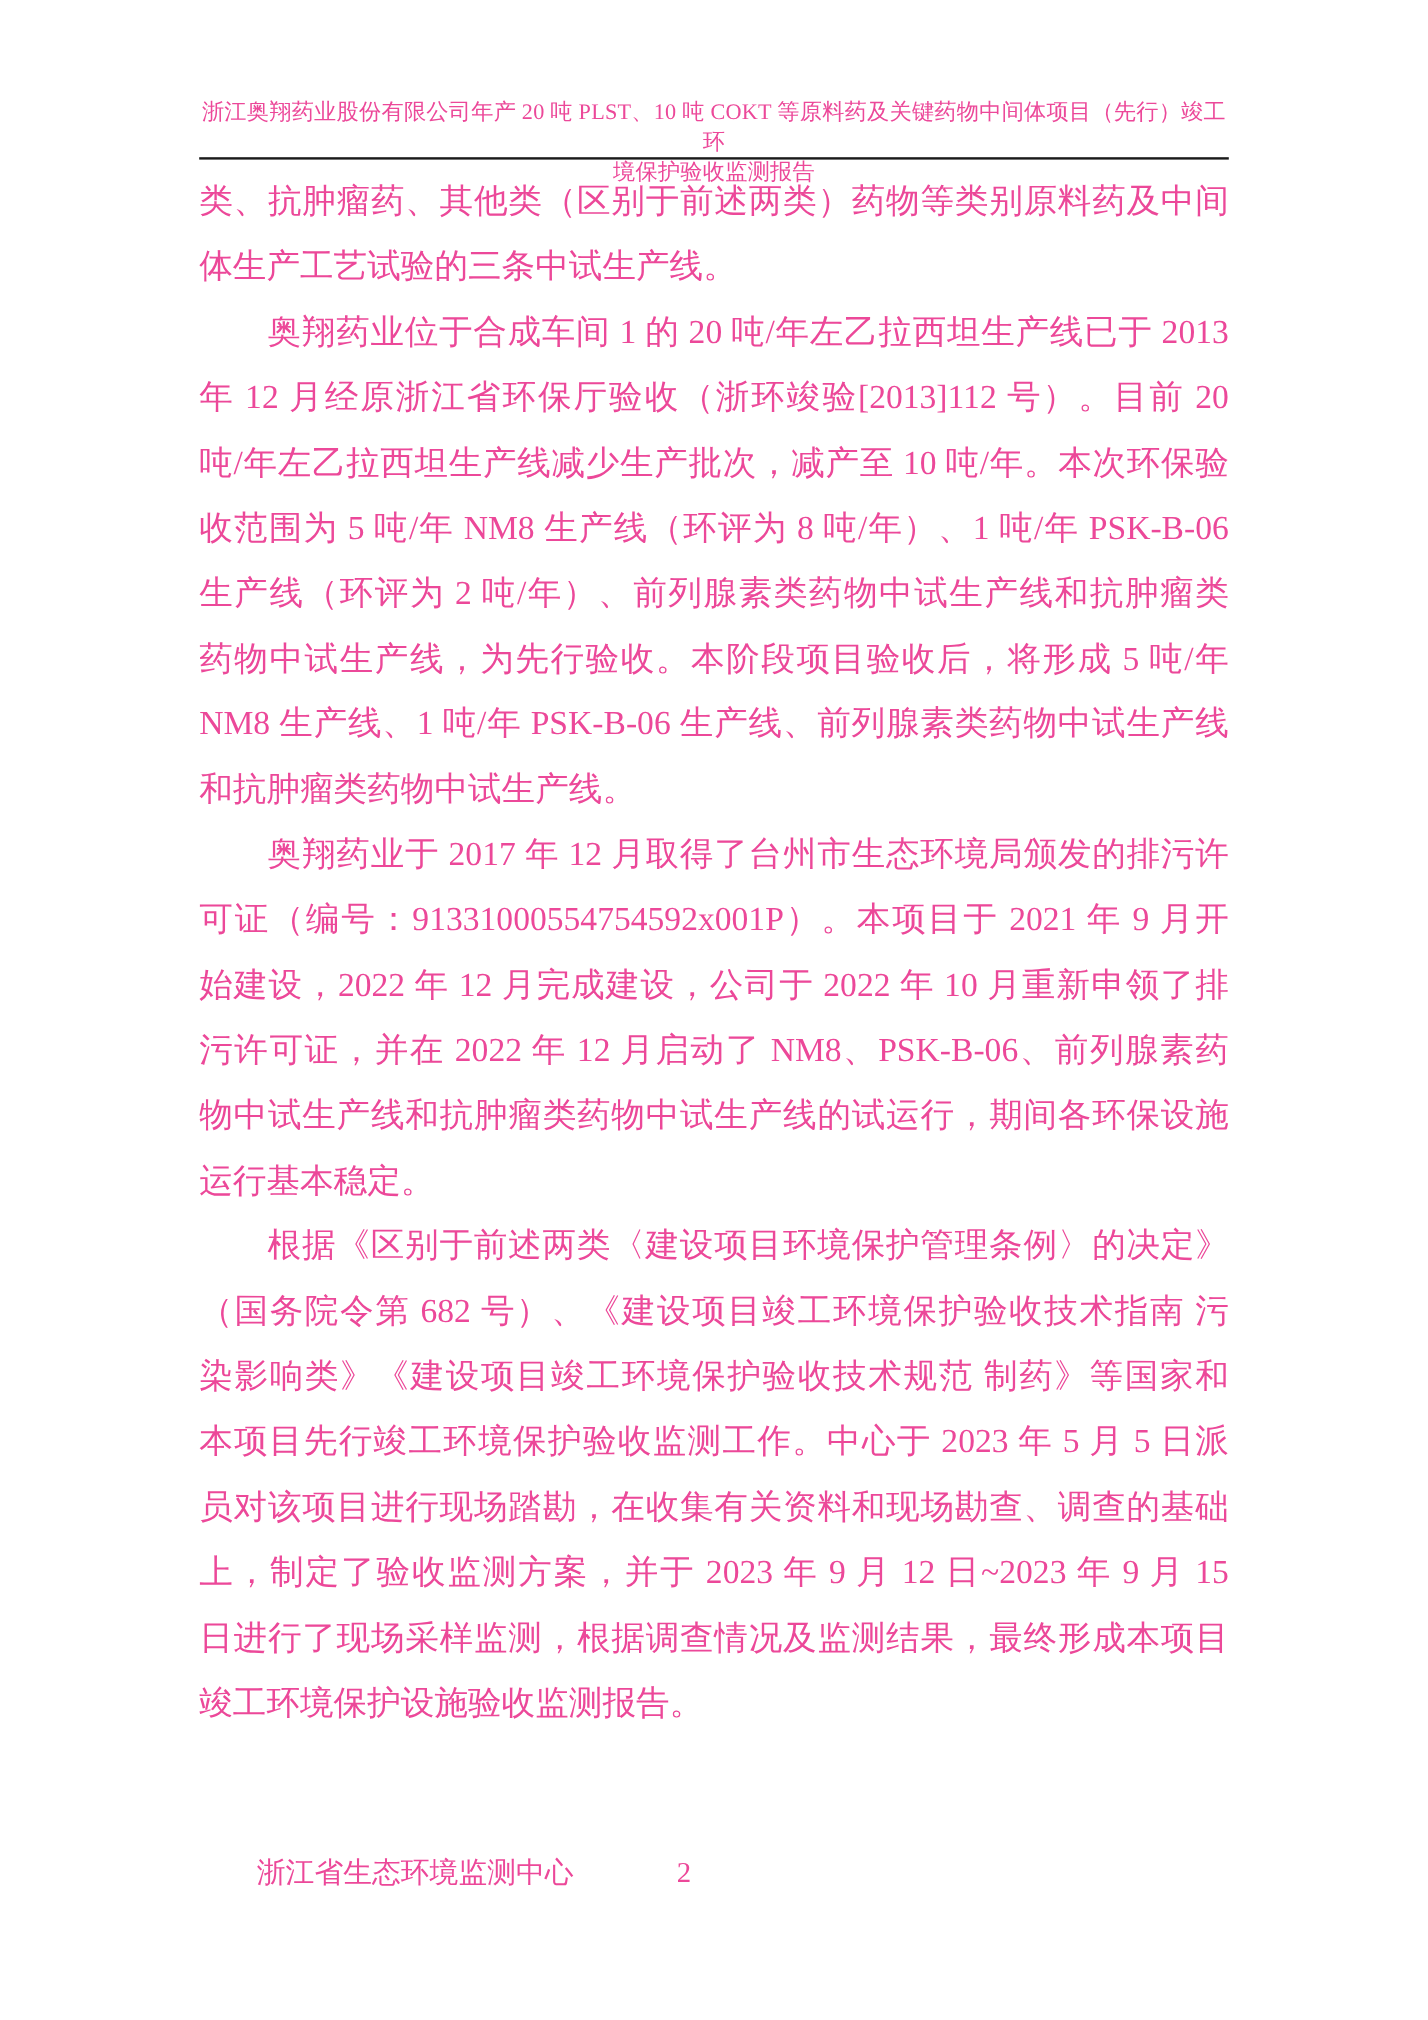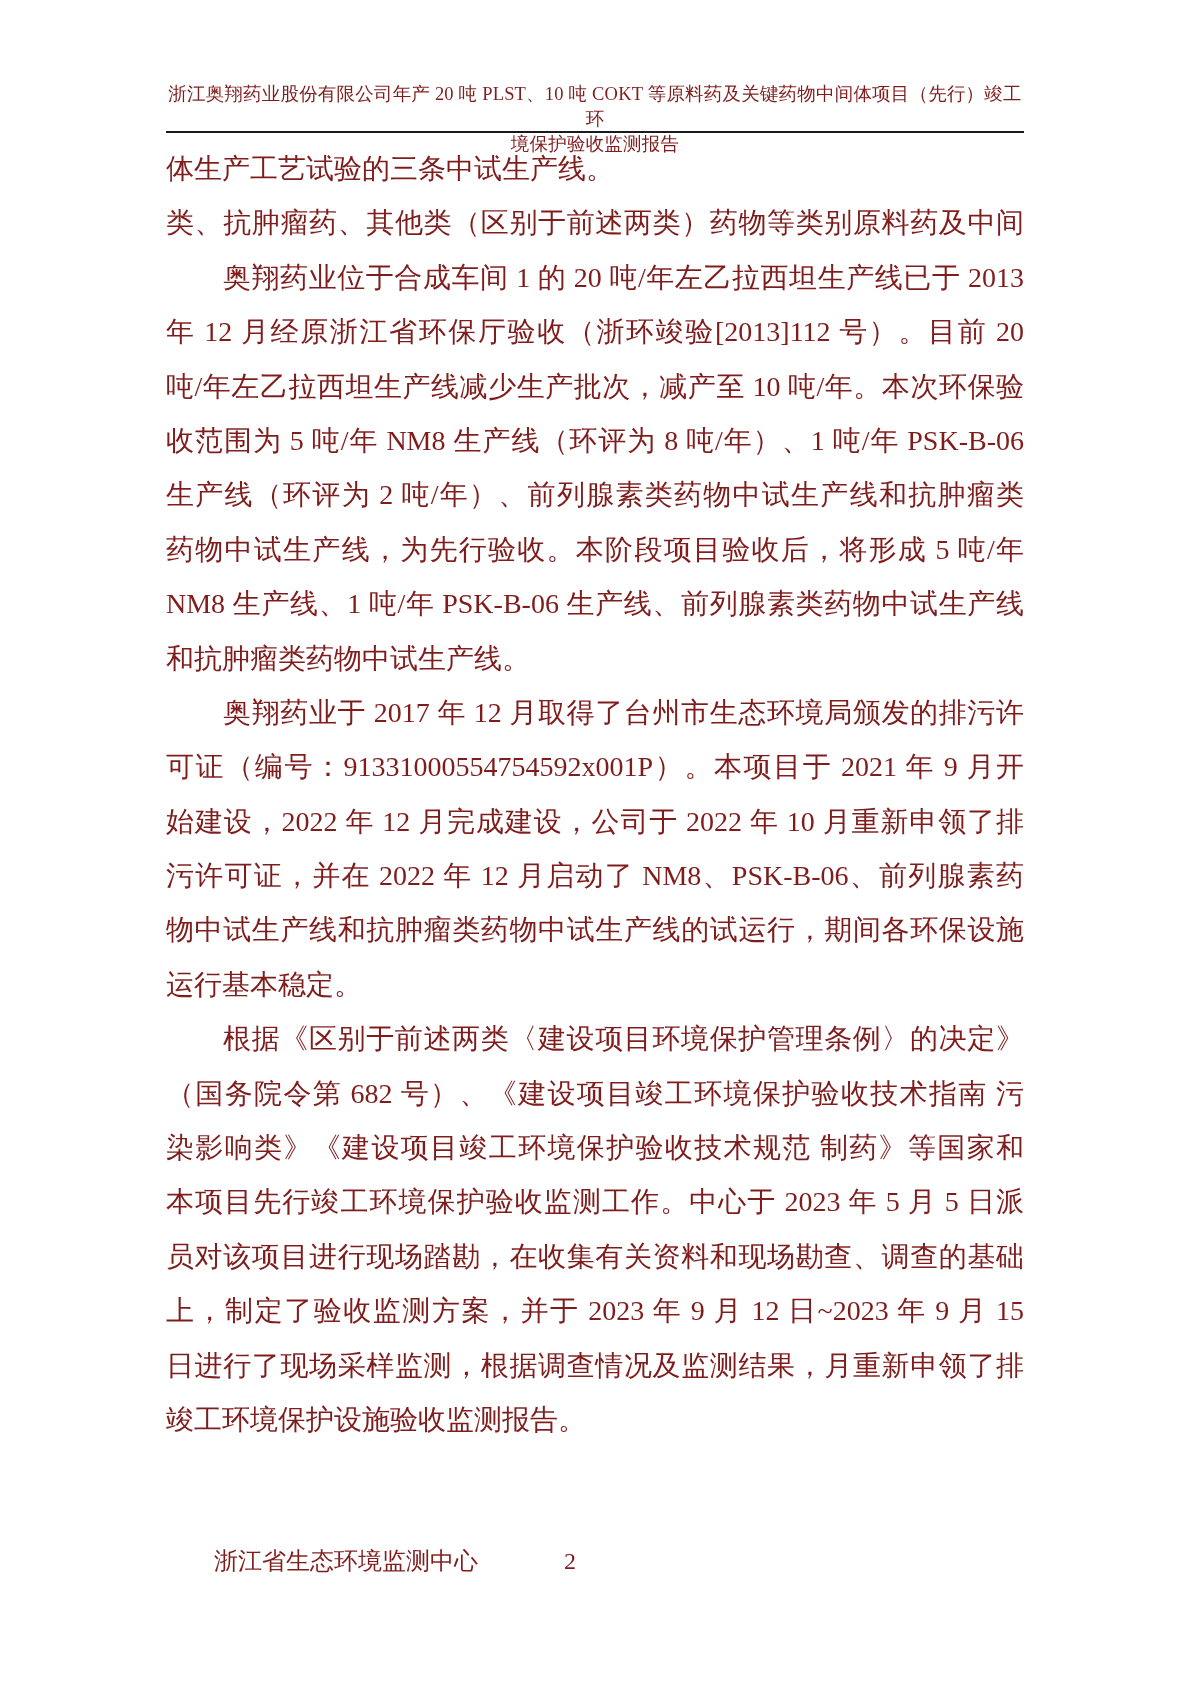--- a/index.html
+++ b/index.html
@@ -2,21 +2,21 @@
 <html><head>
 <meta charset="utf-8">
 <style>
   html, body { margin: 0; padding: 0; background: #ffffff; }
   .page {
     position: relative;
     width: 1190px;
     height: 1683px;
     background: #ffffff;
     font-family: "Liberation Serif", "DejaVu Serif", serif;
-    color: #7f1d1d;
+    color: #ec4899;
     overflow: hidden;
   }
   .header {
     position: absolute;
     left: 166px;
     top: 82px;
     width: 858px;
     text-align: center;
     font-size: 18.5px;
     line-height: 25px;
@@ -68,43 +68,43 @@
 <div class="page">
 
   <div class="header">
     <div>浙江奥翔药业股份有限公司年产 20 吨 PLST、10 吨 COKT 等原料药及关键药物中间体项目（先行）竣工环</div>
     <div>境保护验收监测报告</div>
   </div>
 
   <div class="header-rule"></div>
 
   <div class="body-text">
+    <div class="line">类、抗肿瘤药、其他类（区别于前述两类）药物等类别原料药及中间</div>
     <div class="line last">体生产工艺试验的三条中试生产线。</div>
-    <div class="line">类、抗肿瘤药、其他类（区别于前述两类）药物等类别原料药及中间</div>
     <div class="line indent">奥翔药业位于合成车间 1 的 20 吨/年左乙拉西坦生产线已于 2013</div>
     <div class="line">年 12 月经原浙江省环保厅验收（浙环竣验[2013]112 号）。目前 20</div>
     <div class="line">吨/年左乙拉西坦生产线减少生产批次，减产至 10 吨/年。本次环保验</div>
     <div class="line">收范围为 5 吨/年 NM8 生产线（环评为 8 吨/年）、1 吨/年 PSK-B-06</div>
     <div class="line">生产线（环评为 2 吨/年）、前列腺素类药物中试生产线和抗肿瘤类</div>
     <div class="line">药物中试生产线，为先行验收。本阶段项目验收后，将形成 5 吨/年</div>
     <div class="line">NM8 生产线、1 吨/年 PSK-B-06 生产线、前列腺素类药物中试生产线</div>
     <div class="line last">和抗肿瘤类药物中试生产线。</div>
     <div class="line indent">奥翔药业于 2017 年 12 月取得了台州市生态环境局颁发的排污许</div>
     <div class="line">可证（编号：91331000554754592x001P）。本项目于 2021 年 9 月开</div>
     <div class="line">始建设，2022 年 12 月完成建设，公司于 2022 年 10 月重新申领了排</div>
     <div class="line">污许可证，并在 2022 年 12 月启动了 NM8、PSK-B-06、前列腺素药</div>
     <div class="line">物中试生产线和抗肿瘤类药物中试生产线的试运行，期间各环保设施</div>
     <div class="line last">运行基本稳定。</div>
     <div class="line indent">根据《区别于前述两类〈建设项目环境保护管理条例〉的决定》</div>
     <div class="line">（国务院令第 682 号）、《建设项目竣工环境保护验收技术指南  污</div>
     <div class="line">染影响类》《建设项目竣工环境保护验收技术规范  制药》等国家和</div>
     <div class="line">本项目先行竣工环境保护验收监测工作。中心于 2023 年 5 月 5 日派</div>
     <div class="line">员对该项目进行现场踏勘，在收集有关资料和现场勘查、调查的基础</div>
     <div class="line">上，制定了验收监测方案，并于 2023 年 9 月 12 日~2023 年 9 月 15</div>
-    <div class="line">日进行了现场采样监测，根据调查情况及监测结果，月重新申领了排</div>
+    <div class="line">日进行了现场采样监测，根据调查情况及监测结果，最终形成本项目</div>
     <div class="line last">竣工环境保护设施验收监测报告。</div>
   </div>
 
   <div class="footer">
     <span class="footer-org">浙江省生态环境监测中心</span>
     <span class="footer-page">2</span>
   </div>
 
 </div>
 

